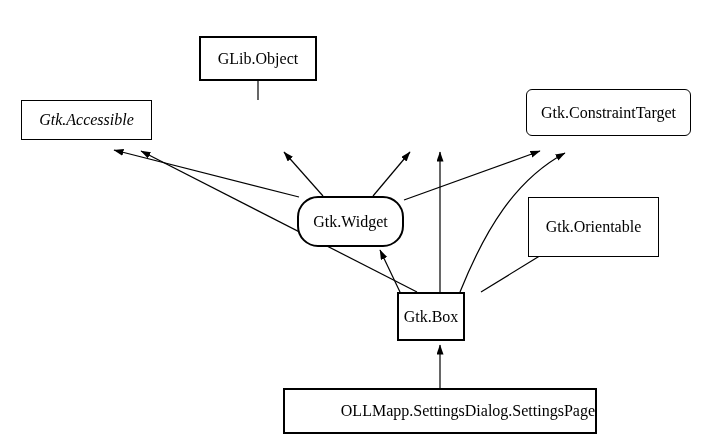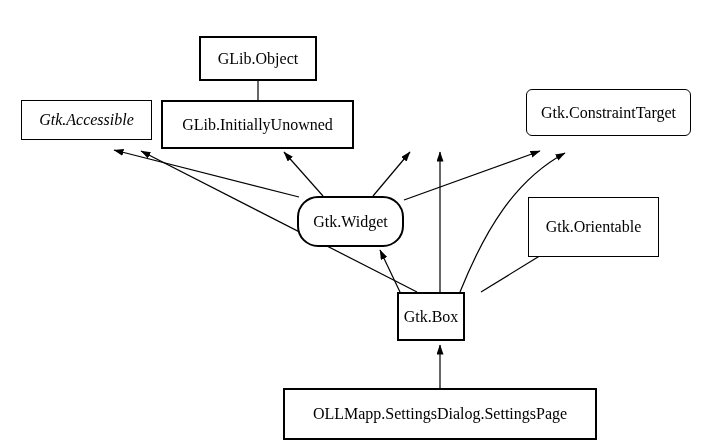--- a/index.html
+++ b/index.html
@@ -40,21 +40,21 @@
   }
   
   #n-glib-object          { left:199px; top:7px;   width:118px; height:45px;margin-top:29px; }
   #n-gtk-accessible       { left:21px;   top:100px; width:131px; height:40px;font-style:italic; }
   #n-glib-initiallyunowned{ left:161px; top:100px; width:193px; height:49px; }
   #n-gtk-buildable        { left:377px; top:101px; width:126px; height:47px; }
   #n-gtk-constrainttarget { left:526px; top:89px; width:165px; height:47px;border-radius:6px; }
   #n-gtk-widget           { left:297px; top:196px; width:107px; height:51px;border-radius:21px; }
   #n-gtk-orientable       { left:528px; top:197px; width:131px; height:60px; }
   #n-gtk-box              { left:397px; top:292px; width:68px;  height:49px; }
-  #n-settings-page        { left:283px; top:388px; width:314px; height:52px; }
+  #n-settings-page        { left:283px; top:388px; width:314px; height:46px;justify-content:flex-end; }
 </style>
 </head>
 <body>
 
 <div id="canvas">
 
   <svg id="edges" viewBox="0 0 707 443" xmlns="http://www.w3.org/2000/svg">
     <defs>
       <marker id="arrow" markerUnits="userSpaceOnUse" markerWidth="11" markerHeight="8" refX="9.5" refY="3.5" orient="auto">
         <path d="M0,0 L10,3.5 L0,7 Z" fill="#000000"></path>
@@ -76,23 +76,20 @@
   </svg>
 
   <div class="node bold" id="n-glib-object">
     <span>GLib.Object</span>
   </div>
 
   <div class="node" id="n-gtk-accessible">
     <span>Gtk.Accessible</span>
   </div>
 
-  <div class="node bold" id="n-glib-initiallyunowned">
-    <span>GLib.InitiallyUnowned</span>
-  </div>
 
 
   <div class="node" id="n-gtk-constrainttarget">
     <span>Gtk.ConstraintTarget</span>
   </div>
 
   <div class="node bold" id="n-gtk-widget">
     <span>Gtk.Widget</span>
   </div>
 

